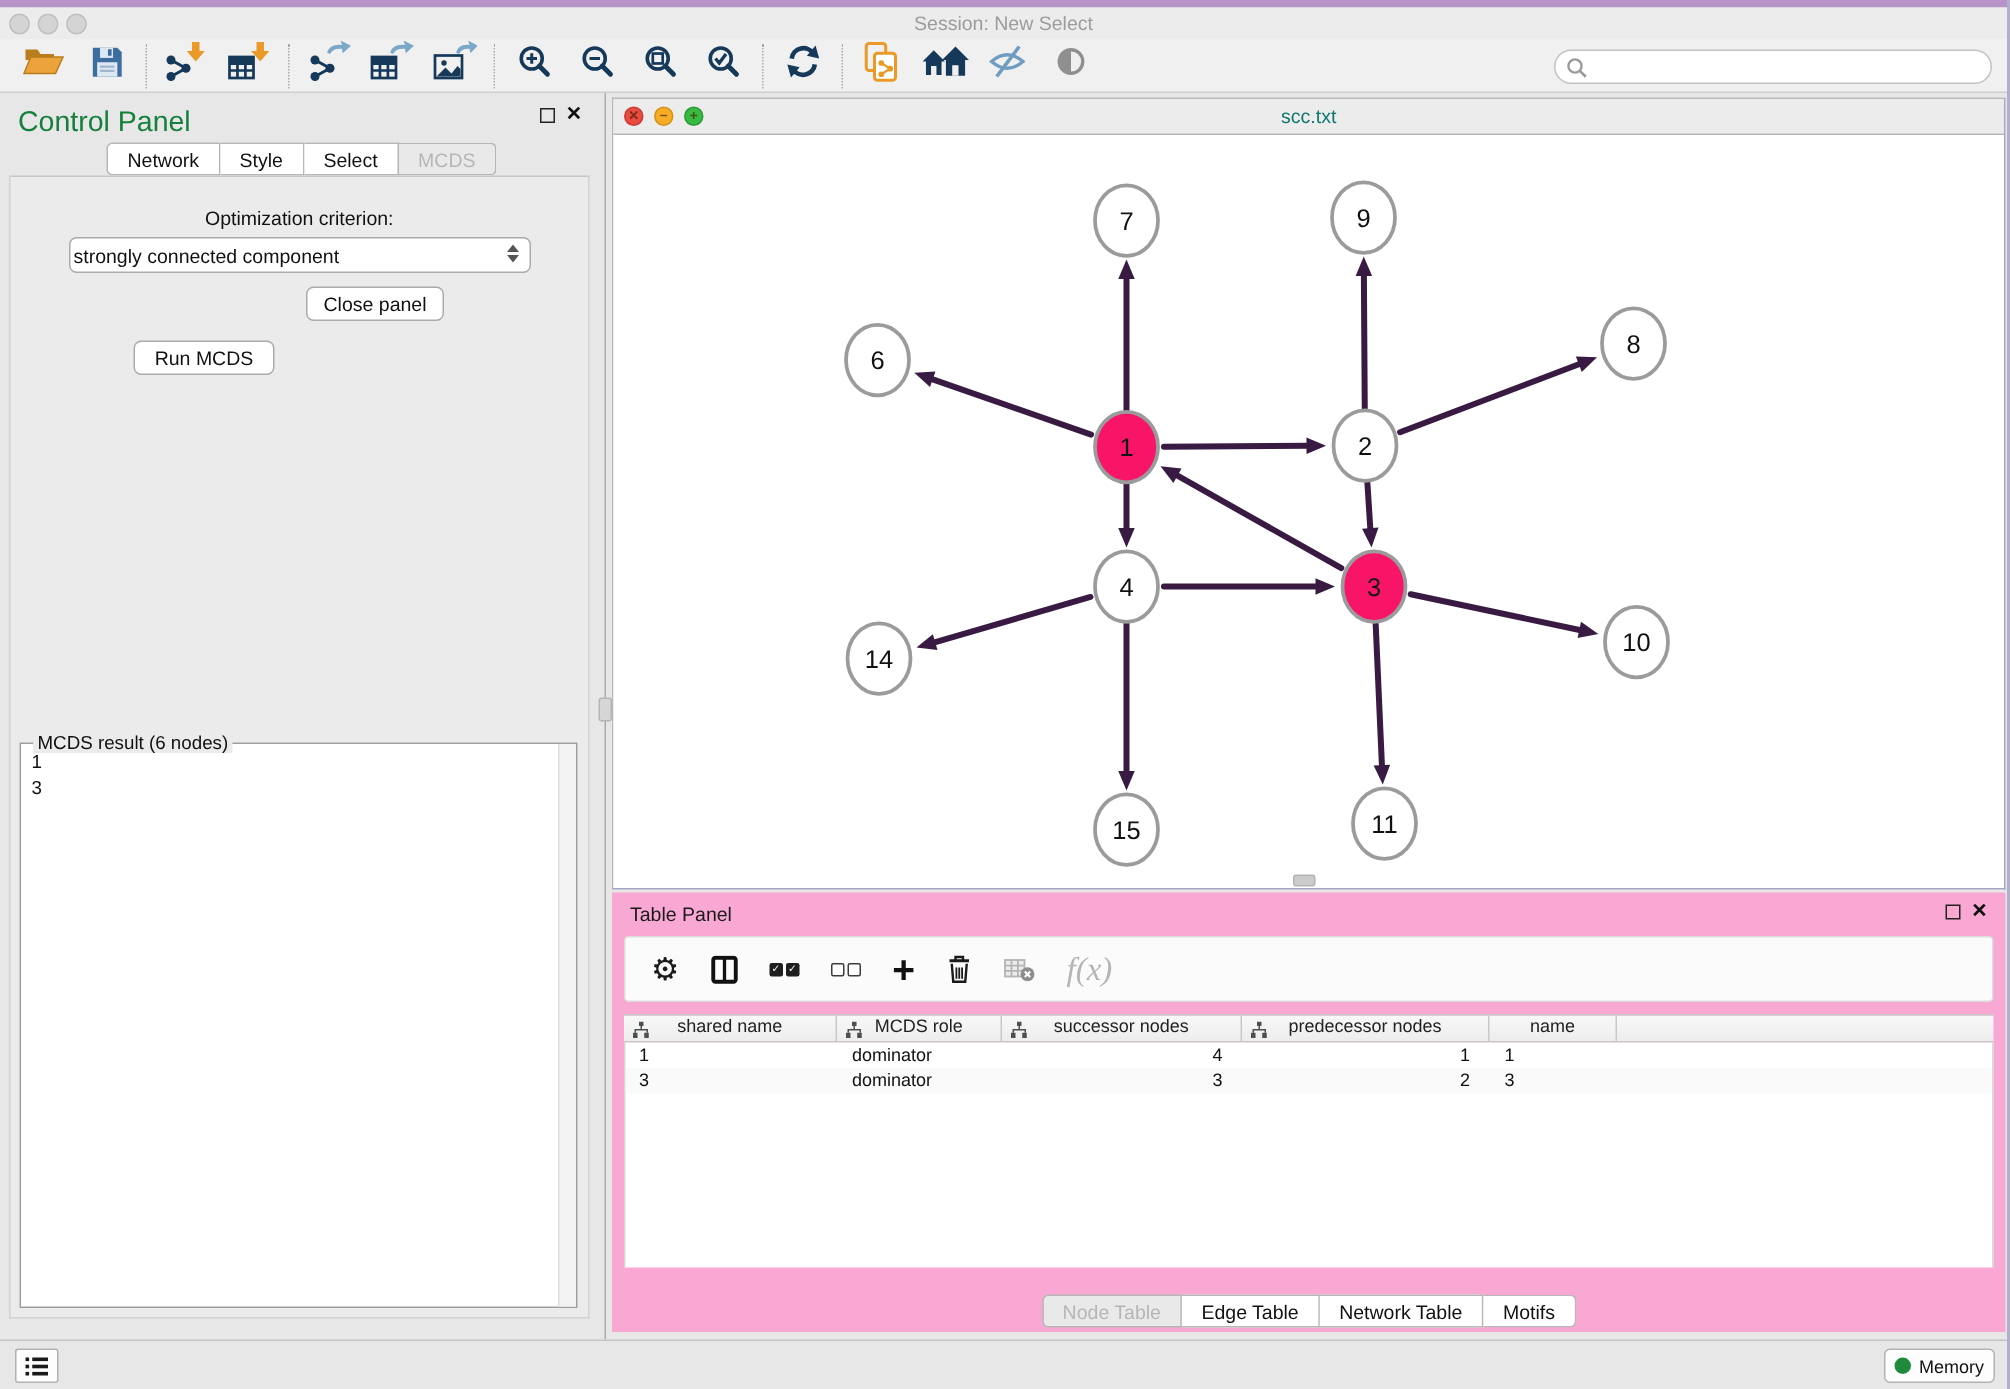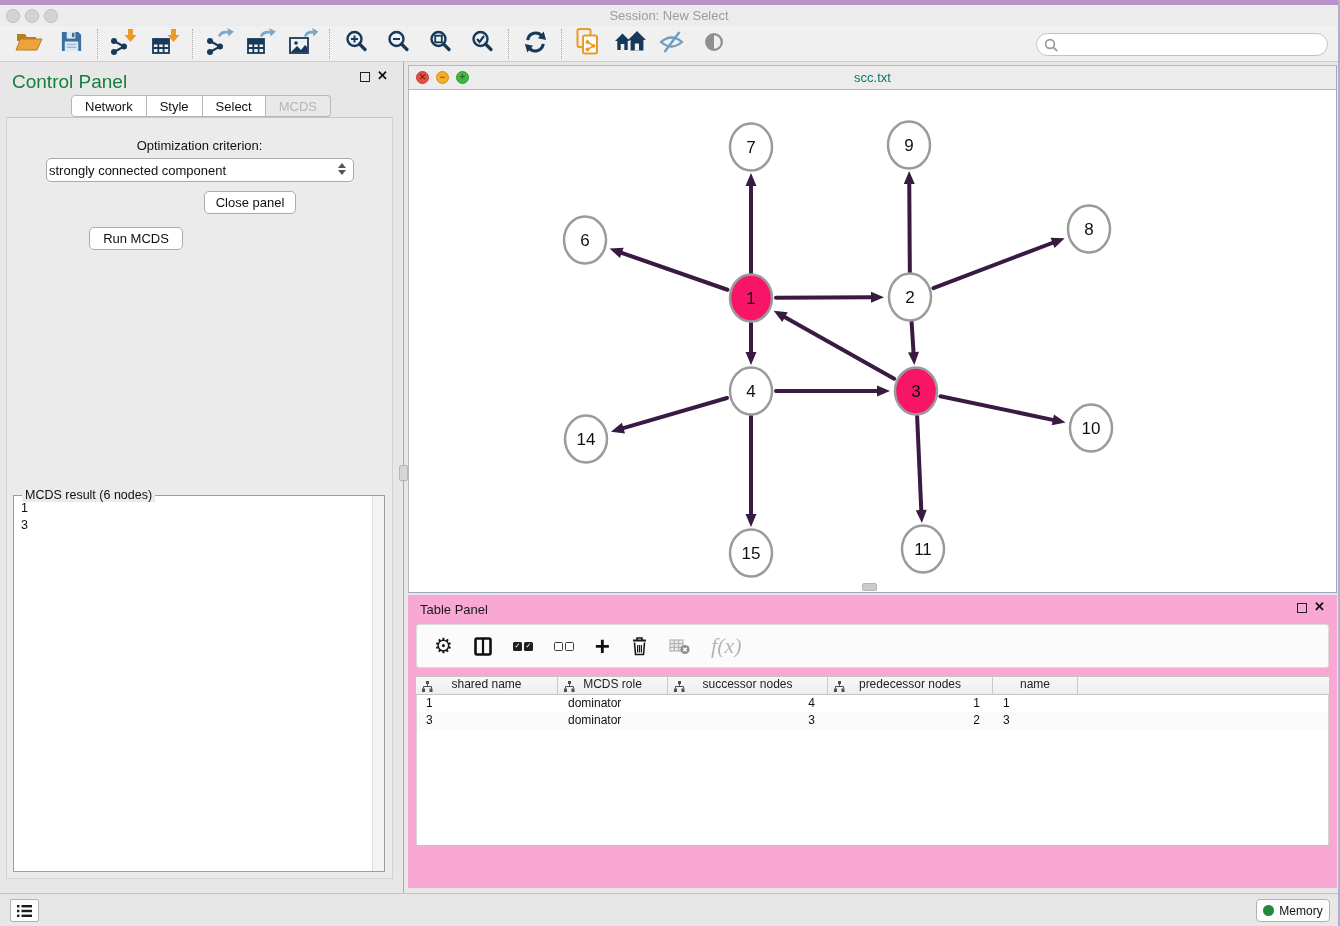--- a/index.html
+++ b/index.html
@@ -511,20 +511,26 @@
             <div class="trow">
               <div class="tcell left" style="width: 142px;">3</div>
               <div class="tcell left" style="width: 110px;">dominator</div>
               <div class="tcell right" style="width: 160px;">3</div>
               <div class="tcell right" style="width: 165px;">2</div>
               <div class="tcell left" style="width: 85px;">3</div>
             </div>
           </div>
       </div>
 
+      <div class="tabbar tp-tabbar" id="tp-tabs">
+          <div class="tab active">Node Table</div>
+          <div class="tab">Edge Table</div>
+          <div class="tab">Network Table</div>
+          <div class="tab">Motifs</div>
+        </div>
     </div>
 
   </div>
 
   <div class="statusbar">
     <div class="list-btn">
       <svg width="17" height="14" viewBox="0 0 17 14">
           <g fill="#1a1a1a">
             <rect x="1" y="1" width="2.4" height="2.4"></rect>
             <rect x="5.5" y="1" width="10.5" height="2.4"></rect>

